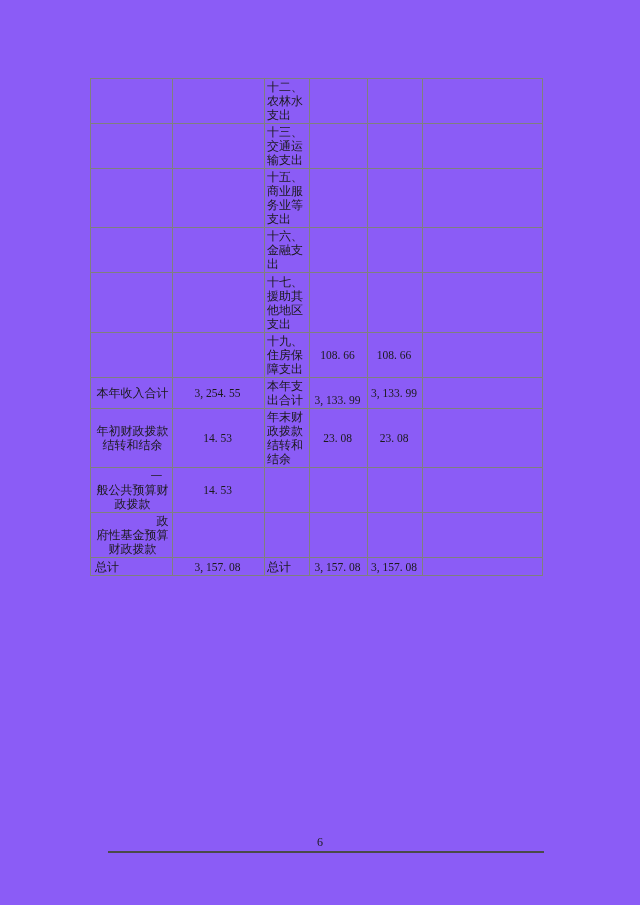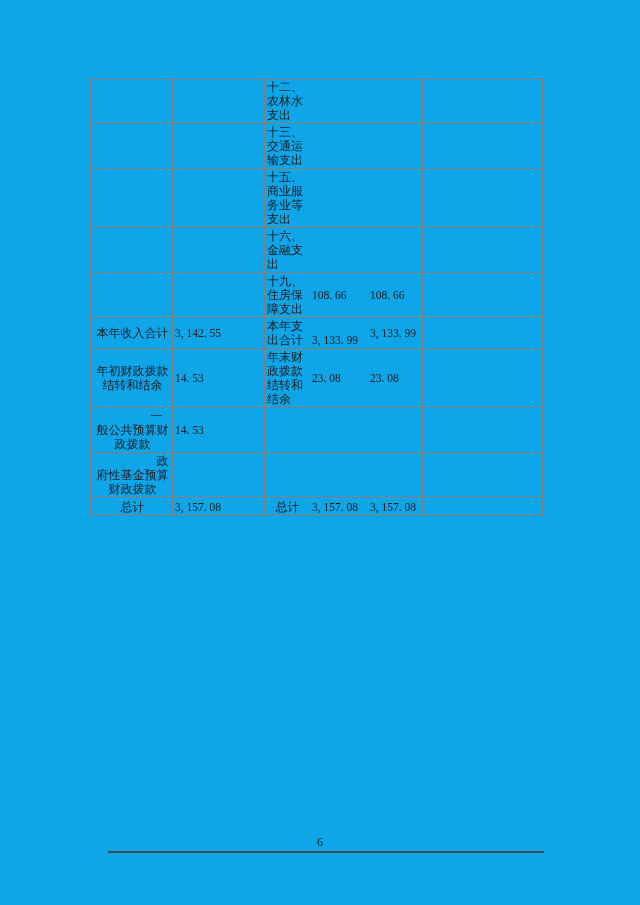--- a/index.html
+++ b/index.html
@@ -1,35 +1,35 @@
 <!DOCTYPE html>
 <html><head>
 <meta charset="utf-8">
 <style>
   html,body{margin:0;padding:0;}
   body{
     width:640px;height:905px;background:#ffffff;
     font-family:"Liberation Serif","DejaVu Serif",serif;
     color:#1a1a1a;
   }
-  .page{position:relative;width:640px;height:905px;background:#0ea5e9;overflow:hidden;}
+  .page{position:relative;width:640px;height:905px;background:#8b5cf6;overflow:hidden;}
   table.budget{
     position:absolute;left:90px;top:78px;width:452px;
     border-collapse:collapse;table-layout:fixed;
   }
   td{
     border:1px solid #7f7f7f;
     font-size:12px;line-height:14px;
     vertical-align:middle;padding:1px 2px;
     overflow:hidden;
   }
   td.lbl{text-align:center;padding-left:4px;white-space:pre-wrap;}
   td.t3{text-align:left;padding-left:2px;padding-right:1px;white-space:pre-wrap;}
-  td.num{text-align:left;padding-right:4px;font-size:11.5px;white-space:nowrap;}
-  td.ctr{text-align:center;}
+  td.num{text-align:center;padding-right:4px;font-size:11.5px;white-space:nowrap;}
+  td.ctr{text-align:left;}
   td.vbot{vertical-align:bottom;}
   .pageno{
     position:absolute;top:835px;left:0;width:100%;
     text-align:center;font-size:12px;color:#1a1a1a;
   }
   .footer-rule{
     position:absolute;left:108px;top:851px;width:436px;height:2px;
     background:#4a4a4a;
   }
 </style>
@@ -82,33 +82,44 @@
       <tr style="height:43px">
         <td class="lbl"></td>
         <td class="num"></td>
         <td class="t3">十六、
 金融支
 出</td>
         <td class="num"></td>
         <td class="num"></td>
         <td></td>
       </tr>
+      <tr style="height:60px">
+        <td class="lbl"></td>
+        <td class="num"></td>
+        <td class="t3">十七、
+援助其
+他地区
+支出</td>
+        <td class="num"></td>
+        <td class="num"></td>
+        <td></td>
+      </tr>
       <tr style="height:44px">
         <td class="lbl"></td>
         <td class="num"></td>
         <td class="t3">十九、
 住房保
 障支出</td>
         <td class="num">108. 66</td>
         <td class="num">108. 66</td>
         <td></td>
       </tr>
       <tr style="height:29px">
         <td class="lbl">本年收入合计</td>
-        <td class="num">3, 142. 55</td>
+        <td class="num">3, 254. 55</td>
         <td class="t3">本年支
 出合计</td>
         <td class="num vbot">3, 133. 99</td>
         <td class="num">3, 133. 99</td>
         <td></td>
       </tr>
       <tr style="height:59px">
         <td class="lbl">年初财政拨款
 结转和结余</td>
         <td class="num">14. 53</td>

